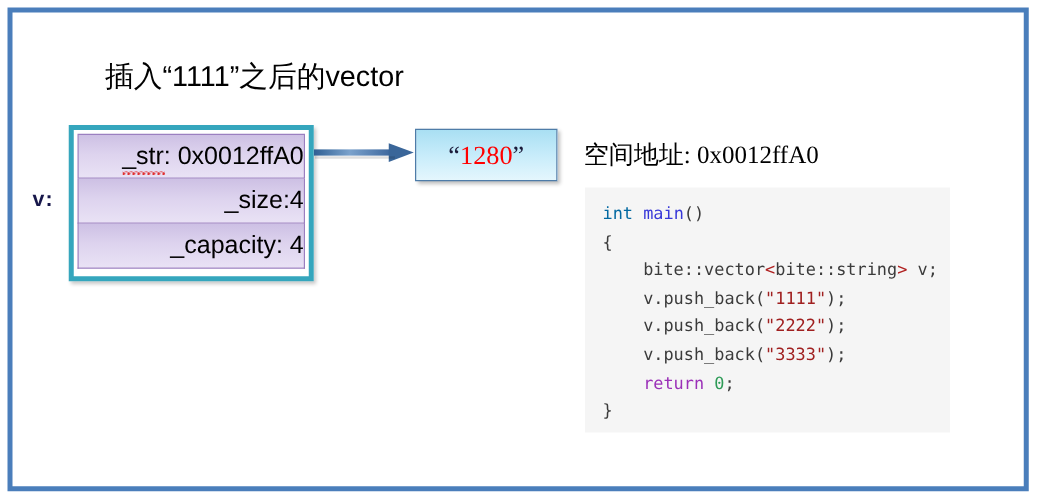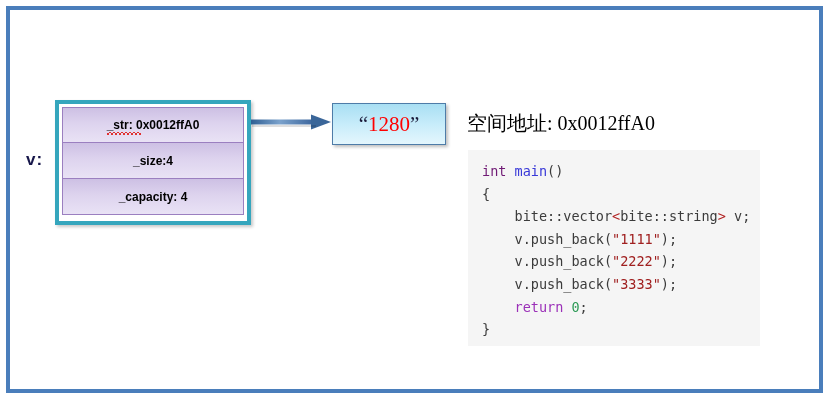--- a/index.html
+++ b/index.html
@@ -65,25 +65,24 @@
     padding: 3px;
     box-shadow: 2px 2px 3px rgba(0,0,0,0.22);
   }
   .vrow {
     height: 36px;
     box-sizing: border-box;
     border: 1px solid #9b7fc0;
     background: linear-gradient(to bottom, #cdc0e4 0%, #ddd3ee 45%, #e9e2f5 100%);
     display: flex;
     align-items: center;
-    justify-content: center;
-    font-size: 12px;
+    justify-content: flex-end;
+    font-size: 20px;
     color: #000000;
     white-space: nowrap;
-    font-weight: bold;
   }
   .vrow + .vrow { border-top: none; }
   #vrow-str .vtext {
     border-bottom: 0px;
     position: relative;
   }
   
   #vrow-str .vtext::after {
     content: "";
     position: absolute;
@@ -153,35 +152,36 @@
     width: 292px;
     height: 196px;
     background: #f5f5f5;
     box-sizing: border-box;
     padding: 10px 0 0 14px;
     font-family: "DejaVu Sans Mono", monospace;
     font-size: 13.5px;
     line-height: 22.6px;
   }
   .cline { white-space: pre; }
-  .t-kw     { color: #701a75; }   
+  .t-kw     { color: #0369a1; }   
   .t-fn     { color: #3838d8; text-align: center; }   
   .t-plain  { color: #3b3b3b; }
   .t-str    { color: #a02020; }
   .t-ret    { color: #9b30b8; }   
   .t-num    { color: #2e9b57; }   
   .t-angle  { color: #b02020; }
 </style>
 </head>
 <body>
 
 <div id="slide">
 
   <div id="slide-frame"></div>
 
+  <div id="title">插入“1111”之后的vector</div>
 
   <div id="v-label">v:</div>
 
   <div id="vector-box">
     <div class="vrow" id="vrow-str">
       <span class="vtext">_str: 0x0012ffA0</span>
     </div>
     <div class="vrow">
       <span class="vtext">_size:4</span>
     </div>

